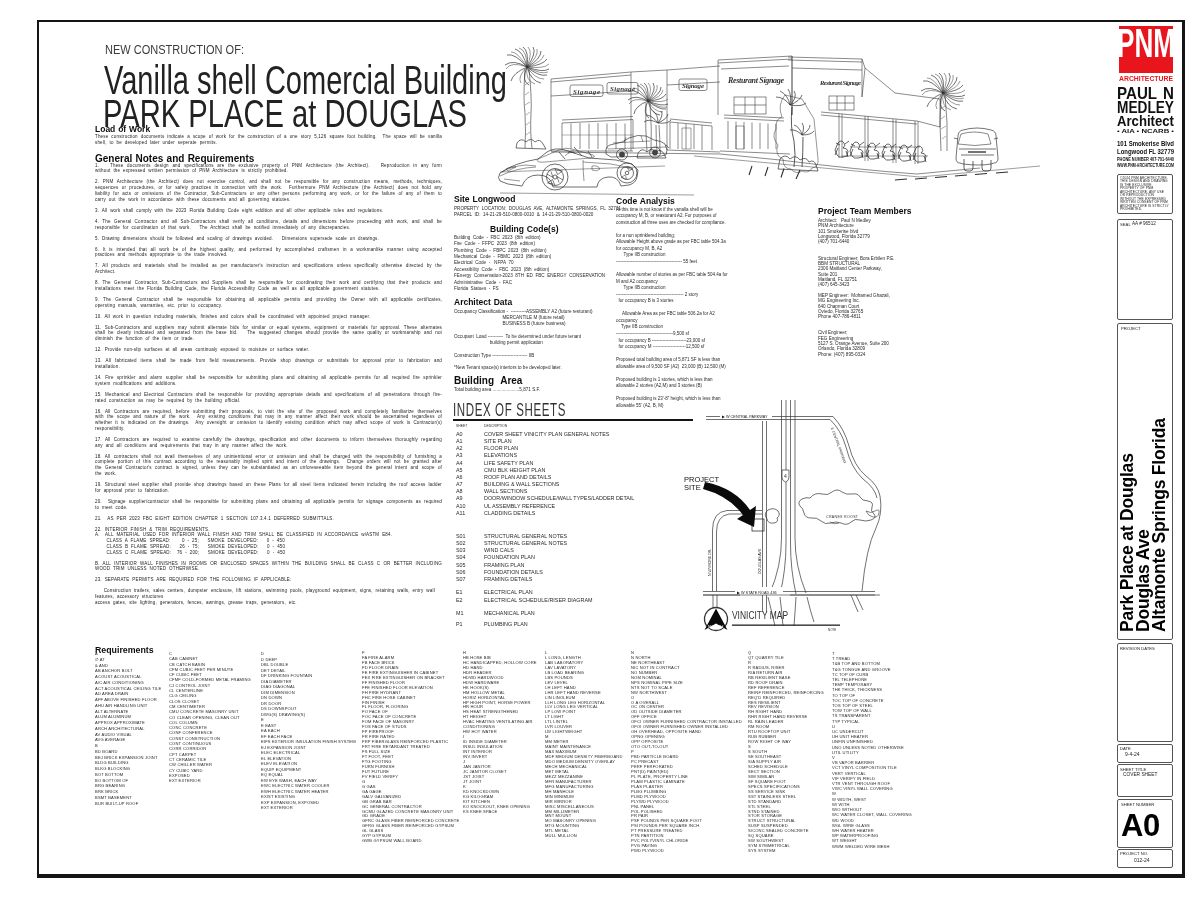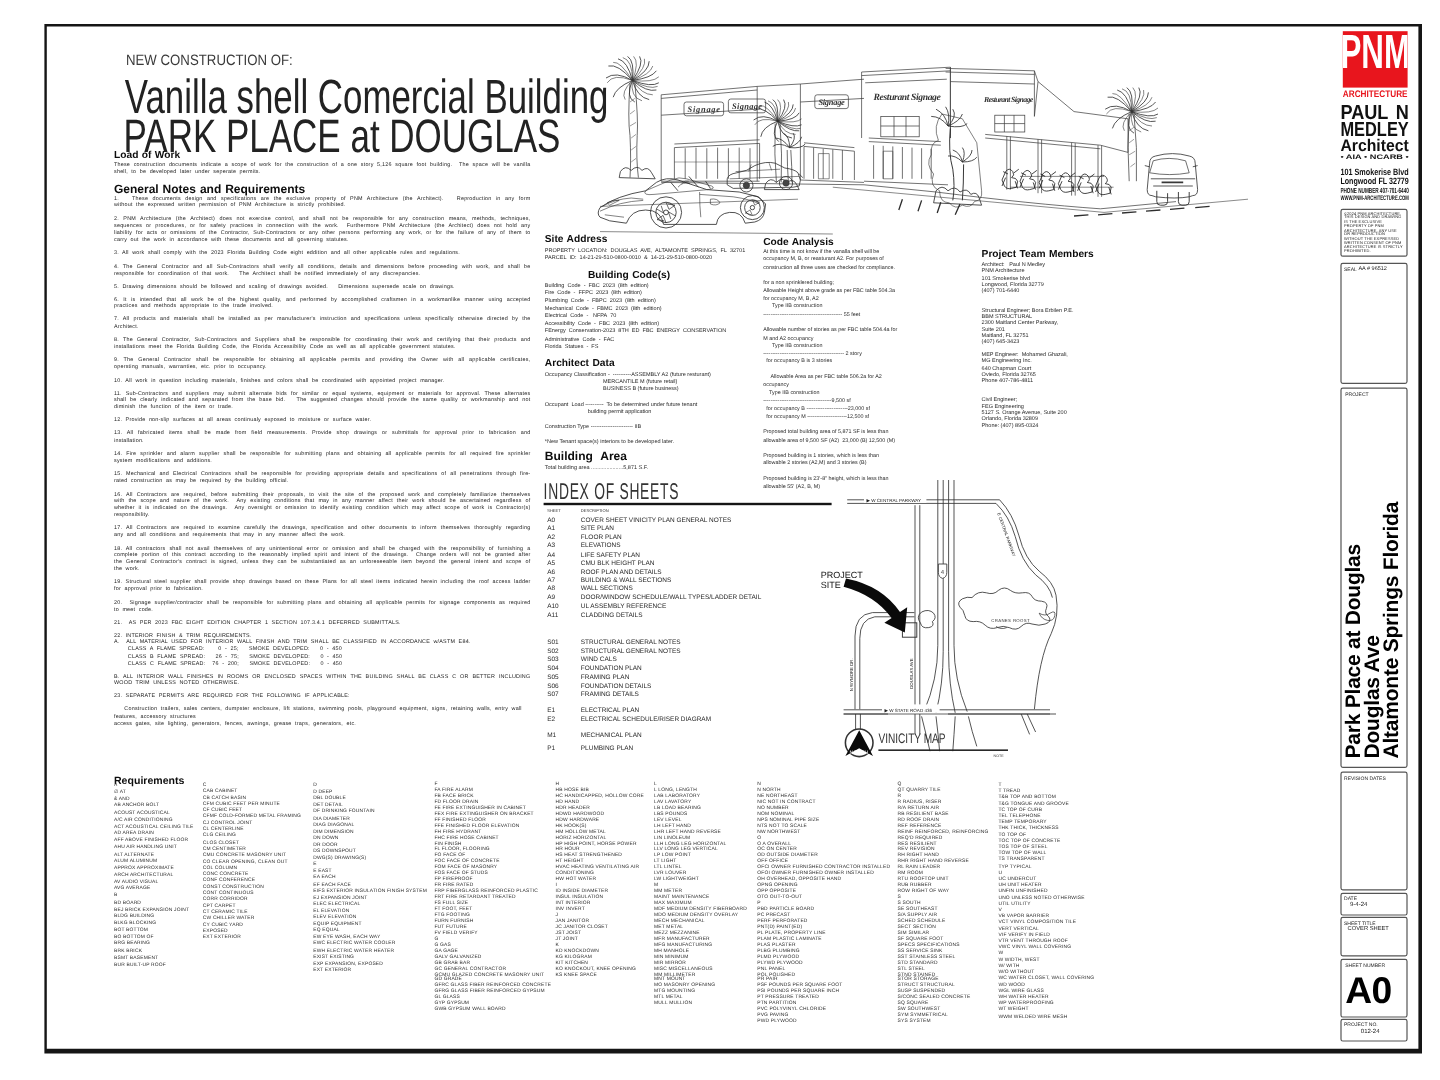--- a/index.html
+++ b/index.html
@@ -55,40 +55,40 @@
   <div class="pre">A.  ALL MATERIAL USED FOR INTERIOR WALL FINISH AND TRIM SHALL BE CLASSIFIED IN ACCORDANCE w/ASTM E84.
     CLASS A FLAME SPREAD:    0 - 25;   SMOKE DEVELOPED:   0 - 450
     CLASS B FLAME SPREAD:   26 - 75;   SMOKE DEVELOPED:   0 - 450
     CLASS C FLAME SPREAD:  76 - 200;   SMOKE DEVELOPED:   0 - 450</div>
   <div class="just gn" style="margin-top:5px;">B. ALL INTERIOR WALL FINISHES IN ROOMS OR ENCLOSED SPACES WITHIN THE BUILDING SHALL BE CLASS C OR BETTER INCLUDING WOOD TRIM UNLESS NOTED OTHERWISE.</div>
   <div class="gn">23. SEPARATE PERMITS ARE REQUIRED FOR THE FOLLOWING IF APPLICABLE:</div>
   <div style="margin-top:2px;">&nbsp;&nbsp;&nbsp;Construction trailers, sales centers, dumpster enclosure, lift stations, swimming pools, playground equipment, signs, retaining walls, entry wall features, accessory structures<br>access gates, site lighting, generators, fences, awnings, grease traps, generators, etc.</div>
 </div>
 
 <div class="abs" style="left:454px;top:195px;width:200px;">
-  <div class="h" style="font-size:8.5px;">Site Address</div>
+  <div class="h" style="font-size:8.5px;">Site Longwood</div>
   <div class="cad" style="font-size:4.6px;line-height:6.2px;margin-top:2px;">PROPERTY&nbsp; LOCATION:&nbsp; DOUGLAS&nbsp; AVE,&nbsp; ALTAMONTE&nbsp; SPRINGS,&nbsp; FL&nbsp; 32701<br>PARCEL&nbsp; ID:&nbsp; 14-21-29-510-0800-0010&nbsp; &amp;&nbsp; 14-21-29-510-0800-0020</div>
   <div class="h" style="font-size:8.5px;margin-top:6.5px;padding-left:36px;">Building Code(s)</div>
   <div class="cad" style="font-size:4.6px;line-height:6.35px;margin-top:2px;">Building&nbsp; Code&nbsp; -&nbsp; FBC&nbsp; 2023&nbsp; (8th&nbsp; edition)<br>Fire&nbsp; Code&nbsp; -&nbsp; FFPC&nbsp; 2023&nbsp; (8th&nbsp; edition)<br>Plumbing&nbsp; Code&nbsp; -&nbsp; FBPC&nbsp; 2023&nbsp; (8th&nbsp; edition)<br>Mechanical&nbsp; Code&nbsp; -&nbsp; FBMC&nbsp; 2023&nbsp; (8th&nbsp; edition)<br>Electrical&nbsp; Code&nbsp; -&nbsp;&nbsp; NFPA&nbsp; 70<br>Accessibility&nbsp; Code&nbsp; -&nbsp; FBC&nbsp; 2023&nbsp; (8th&nbsp; edition)<br>FEnergy&nbsp; Conservation-2023&nbsp; 8TH&nbsp; ED&nbsp; FBC&nbsp; ENERGY&nbsp; CONSERVATION<br>Administrative&nbsp; Code&nbsp; -&nbsp; FAC<br>Florida&nbsp; Statues&nbsp; -&nbsp; FS</div>
   <div class="h" style="font-size:8.5px;margin-top:6px;">Architect Data</div>
   <div class="cad pre" style="font-size:4.6px;line-height:6.3px;margin-top:2px;">Occupancy Classification -  ----------ASSEMBLY A2 (future resturant)
                                       MERCANTILE M (future retail)
                                       BUSINESS B (future business)
 
 Occupant  Load ----------  To be determined under future tenant
                             building permit application
 
 Construction Type ----------------------- IIB
 
 *New Tenant space(s) interiors to be developed later.</div>
   <div class="h" style="font-size:10px;margin-top:5.5px;">Building&nbsp; Area</div>
   <div class="cad" style="font-size:4.6px;line-height:6.3px;margin-top:1px;">Total building area .....................5,871 S.F.</div>
 </div>
 
-<div class="abs" style="left:636px;top:197px;width:178px;">
+<div class="abs" style="left:616px;top:197px;width:178px;">
   <div class="h" style="font-size:8.5px;">Code Analysis</div>
   <div class="cad pre" style="font-size:4.5px;line-height:6.55px;margin-top:1px;">At this time is not know if the vanalla shell will be
 occupancy M, B, or reasturant A2. For purposes of
 construction all three uses are checked for compliance.
 
 for a non sprinklered building;
 Allowable Height above grade as per FBC table 504.3a
 for occupancy M, B, A2
       Type IIB construction
 -------------------------------------------- 55 feet

